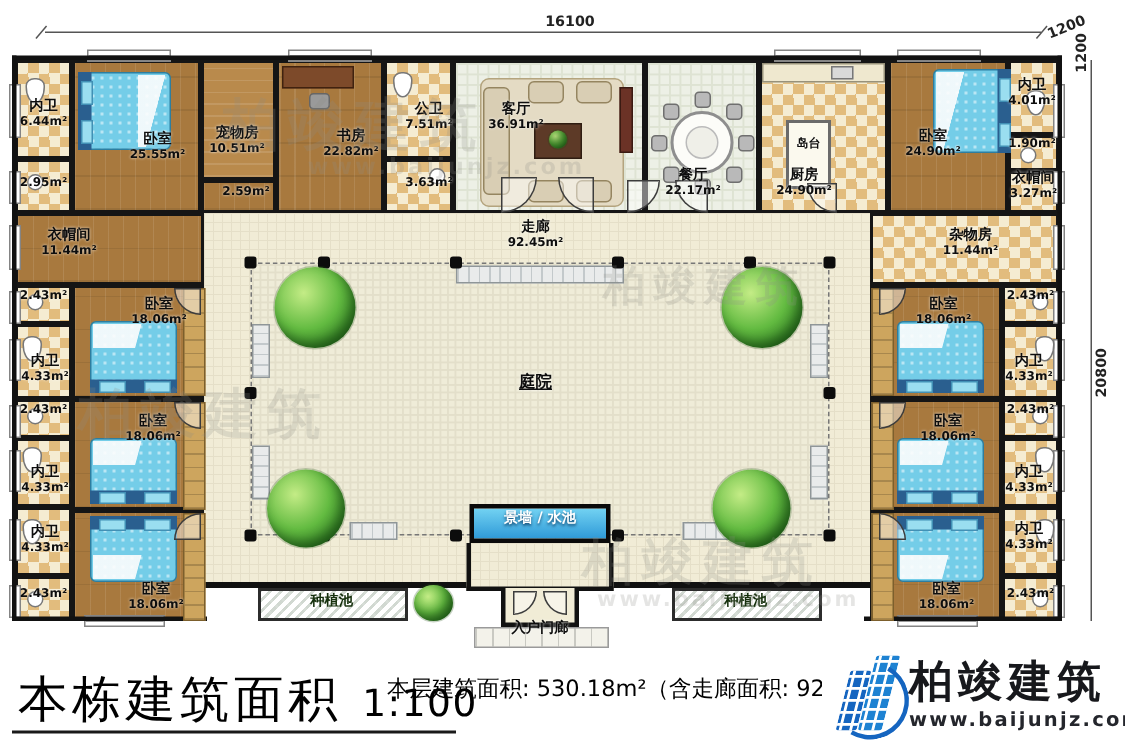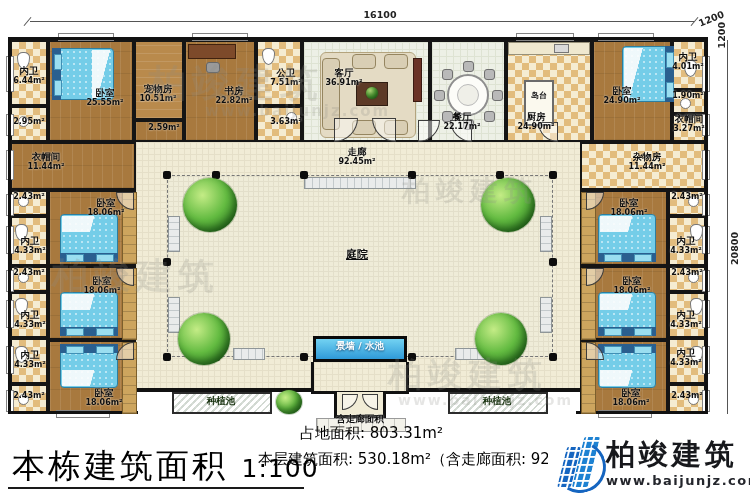--- a/index.html
+++ b/index.html
@@ -159,21 +159,21 @@
       </div>
       <div class="room f-wood" style="left: 580px; top: 340px; width: 88px; height: 74px; z-index: 6;"></div>
       <div class="rlabel" style="left: 631px; top: 388px;"><span>卧室</span><span class="area">18.06m²</span></div>
       <div class="room f-cream" style="left: 136px; top: 142px; width: 444px; height: 246px; z-index: 1;"></div>
       <div class="rlabel" style="left: 357px; top: 147px;"><span>走廊</span><span class="area">92.45m²</span></div>
       <div class="room f-court" style="left: 167px; top: 175px; width: 386px; height: 182px; z-index: 2;"></div>
       <div class="rlabel lbl-big" style="left: 357px; top: 249px; text-decoration: underline;"><span>庭院</span></div>
       <div class="room f-water" style="left: 313px; top: 336px; width: 94px; height: 26px; z-index: 15;"></div>
       <div class="rlabel lbl-water" style="left: 360px; top: 341px;"><span>景墙 / 水池</span></div>
       <div class="room f-porch" style="left: 311px; top: 362px; width: 98px; height: 32px; z-index: 15;"></div>
-      <div class="rlabel" style="left: 360px; top: 414px;"><span>含走廊面积</span></div>
+      <div class="rlabel" style="left: 360px; top: 414px;"><span>入户门廊</span></div>
       <div class="room f-grass" style="left: 172px; top: 392px; width: 100px; height: 22px; z-index: 15;"></div>
       <div class="rlabel lbl-grass" style="left: 221px; top: 396px;"><span>种植池</span></div>
       <div class="room f-grass" style="left: 448px; top: 392px; width: 100px; height: 22px; z-index: 15;"></div>
       <div class="rlabel lbl-grass" style="left: 497px; top: 396px;"><span>种植池</span></div>
       <div class="room f-island" style="left: 524px; top: 80px; width: 30px; height: 46px; z-index: 15;"></div>
       <div class="rlabel lbl-small" style="left: 539px; top: 92px;"><span>岛台</span></div>
       <div class="wall" style="left: 8px; top: 37px; width: 700px; height: 377px; background: transparent; border-top: 3px solid rgb(17, 17, 17); border-right: 3px solid rgb(17, 17, 17); border-bottom: none; border-left: 3px solid rgb(17, 17, 17); border-image: initial; box-sizing: border-box; z-index: 13;"></div>
       <div class="wall" style="left: 8px; top: 411px; width: 130px; height: 3px;"></div>
       <div class="wall" style="left: 576px; top: 411px; width: 132px; height: 3px;"></div>
       <div class="wall" style="left: 136px; top: 388px; width: 178px; height: 4px;"></div>
@@ -346,21 +346,20 @@
   <div class="wm" style="left:52px;top:252px;font-size:36px;">柏竣建筑</div>
   <div class="wm" style="left:402px;top:172px;font-size:28px;">柏竣建筑</div>
   <div class="wm" style="left:388px;top:352px;font-size:34px;">柏竣建筑</div>
   <div class="wm wmu" style="left:398px;top:392px;font-size:14px;">www.baijunjz.com</div>
 
   <div id="title">
     <span>本栋建筑面积</span>
     <span class="sc">1:100</span>
   </div>
   <div id="underline"></div>
-  <div class="stat" style="left:300px;top:424px;">占地面积: 803.31m²</div>
   <div class="stat" style="left:258px;top:450px;">本层建筑面积: 530.18m²（含走廊面积: 92.45m²）</div>
 
   <div id="logo">
     <div class="licon">
       <div class="bar" style="left:6px;top:12px;width:14px;height:40px;"></div>
       <div class="bar" style="left:22px;top:2px;width:16px;height:50px;background-color:#1e82d2;"></div>
       <div class="swoosh" style="left:-2px;top:6px;width:46px;height:46px;"></div>
     </div>
     <div class="lname">柏竣建筑</div>
     <div class="lurl">www.baijunjz.com</div>

